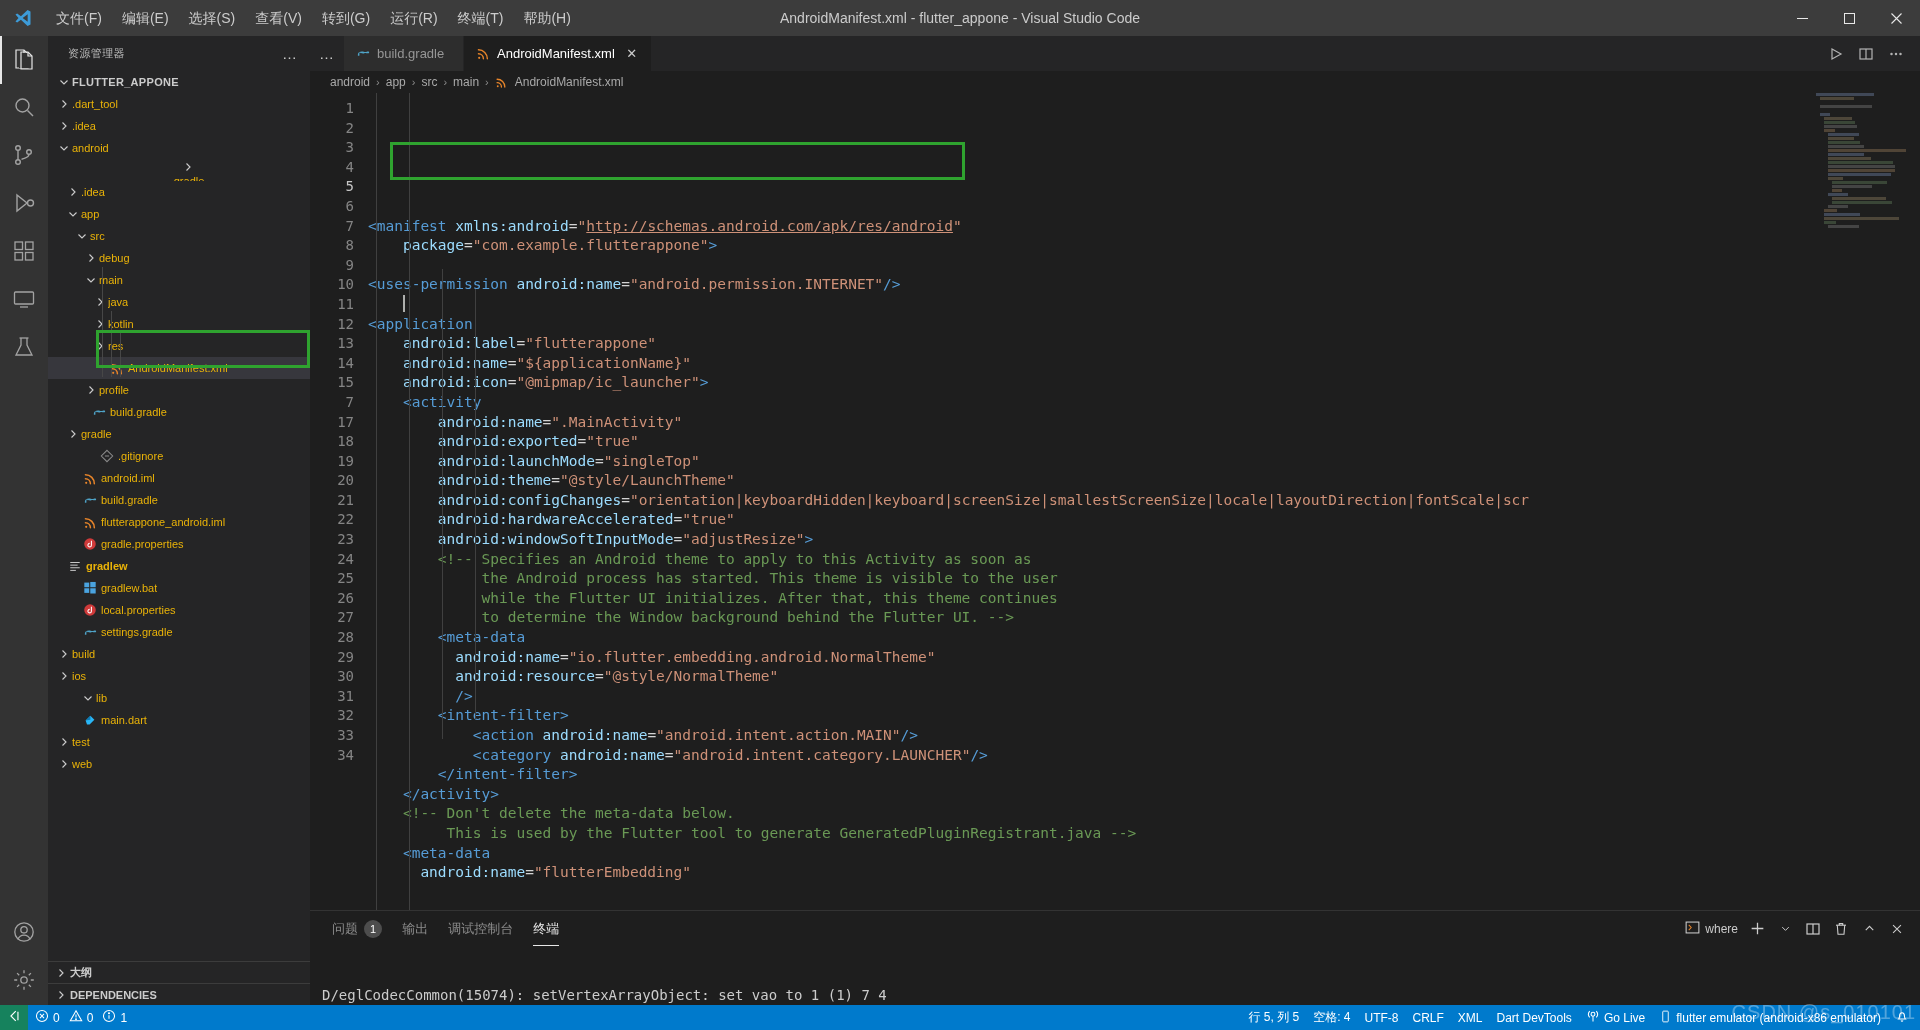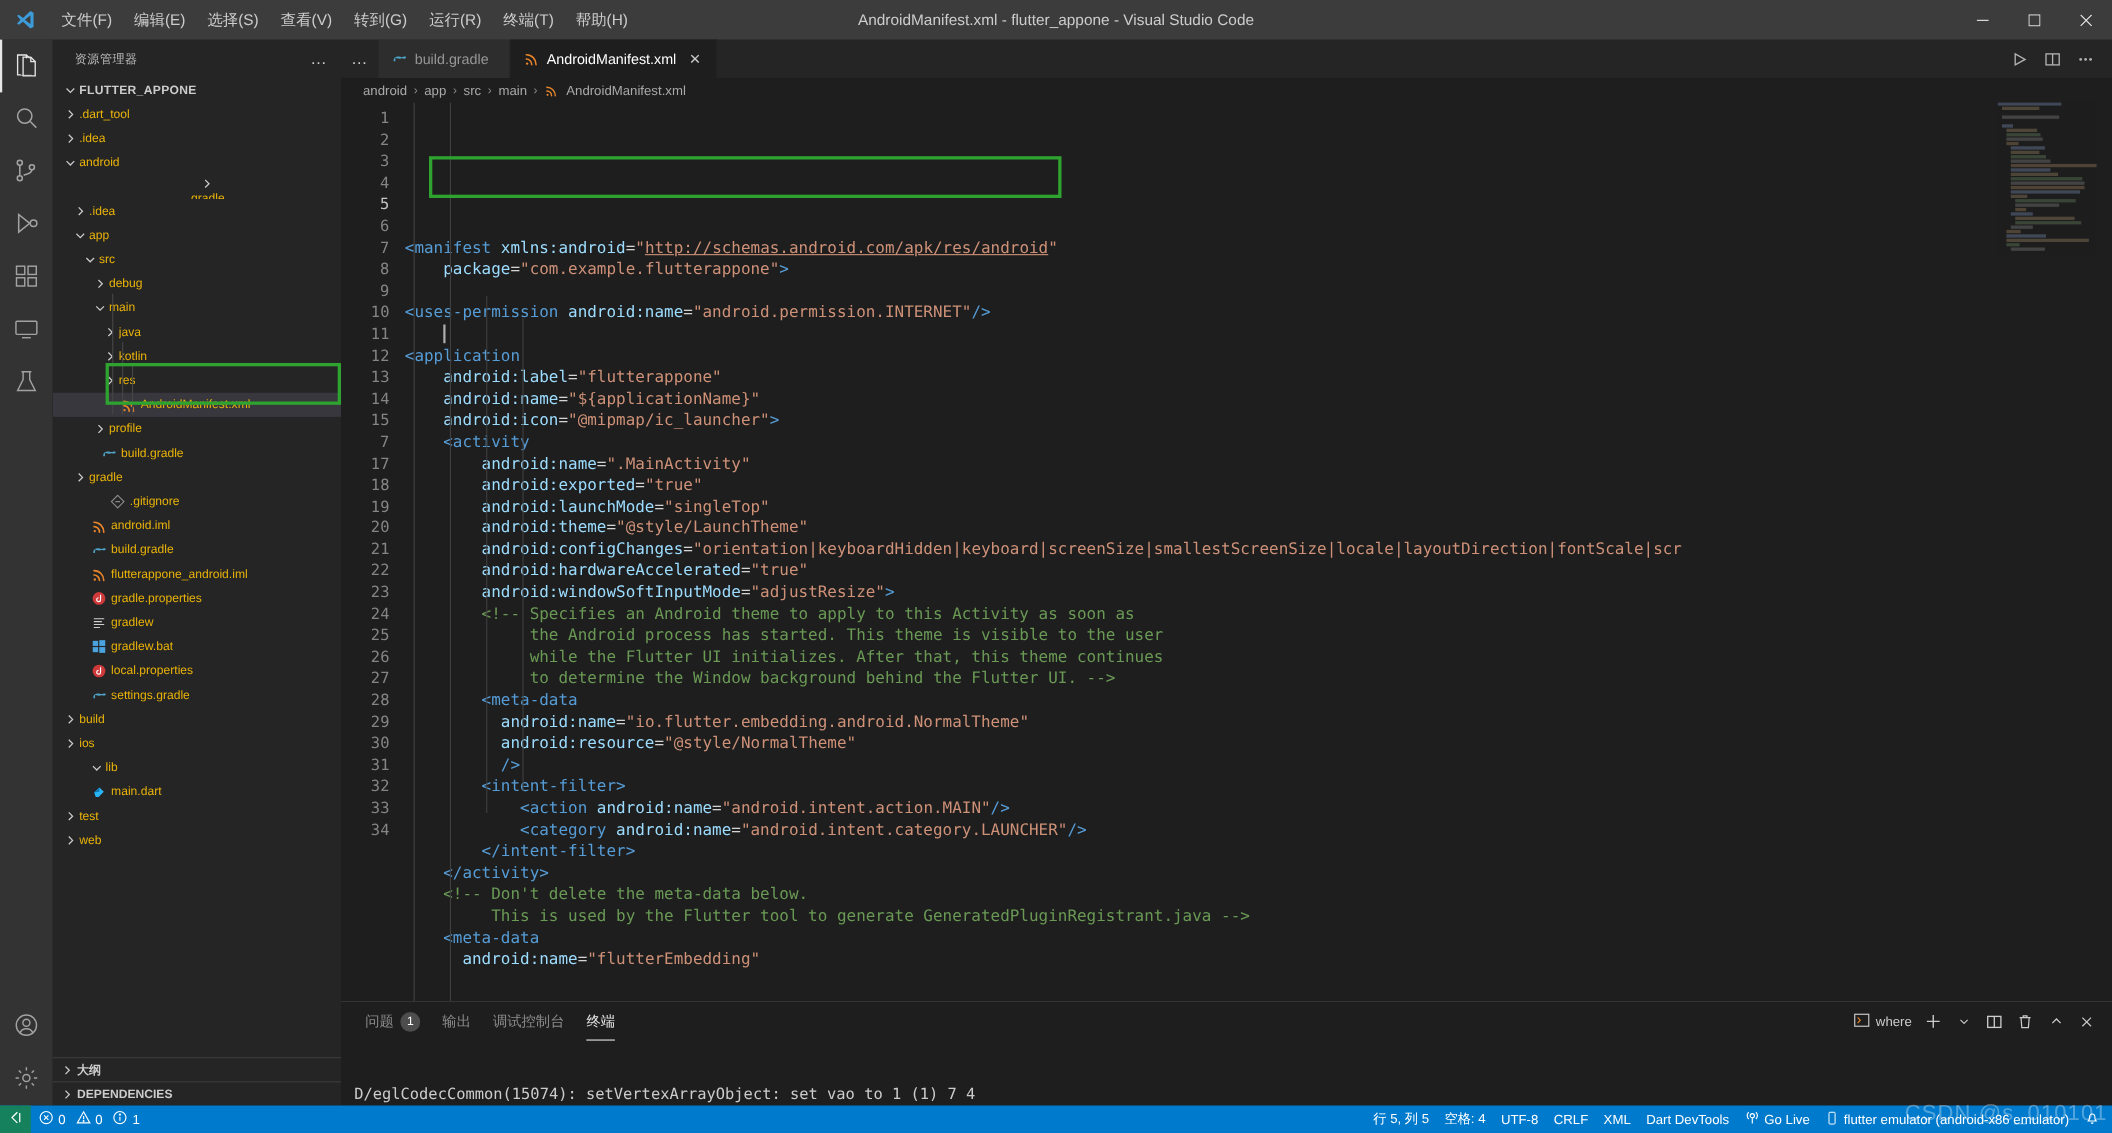--- a/index.html
+++ b/index.html
@@ -485,21 +485,21 @@
             </div>
             <div class="row" style="padding-left: 17px;">
               <span class="ficon" style="margin-left: 16px;">
                 <svg width="14" height="14" viewBox="0 0 16 16">
                   <circle cx="8" cy="8" r="6.6" fill="#cf3a3a"></circle>
                   <path d="M9.6 4.2v5.1a2 2 0 1 1-2-2" fill="none" stroke="#fff" stroke-width="1.2"></path>
                 </svg>
               </span>
               <span class="lbl">gradle.properties</span>
             </div>
-            <div class="row" style="padding-left: 17px;">
+            <div class="row" style="padding-left: 2px; font-weight: bold;">
               <span class="ficon" style="margin-left: 16px;">
                 <svg width="14" height="14" viewBox="0 0 16 16" fill="none" stroke="#cfcfcf" stroke-width="1.1">
                   <path d="M2.6 4h10.8M2.6 7h8.4M2.6 10h10.8M2.6 13h6.4"></path>
                 </svg>
               </span>
               <span class="lbl">gradlew</span>
             </div>
             <div class="row" style="padding-left: 17px;">
               <span class="ficon" style="margin-left: 16px;">
                 <svg width="14" height="14" viewBox="0 0 16 16">

